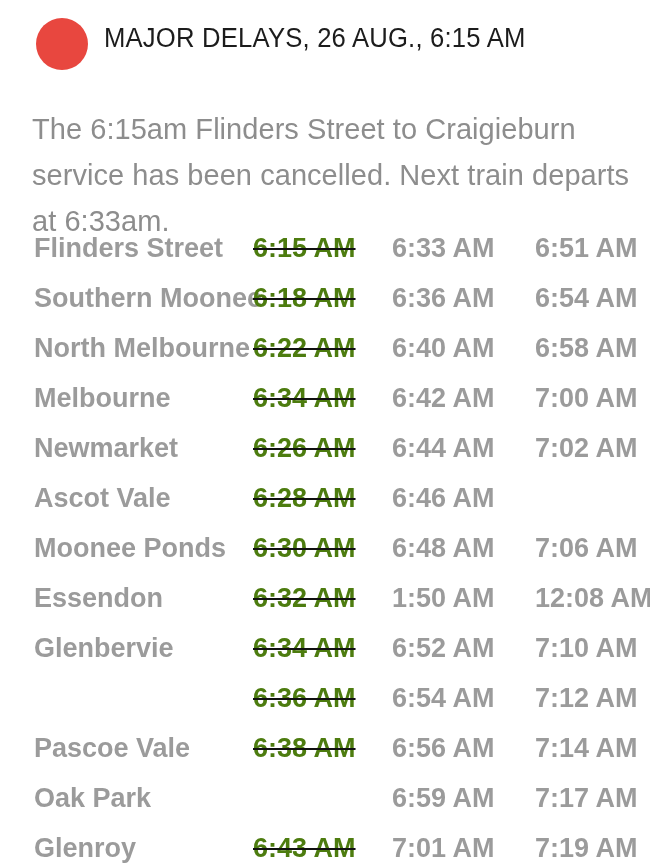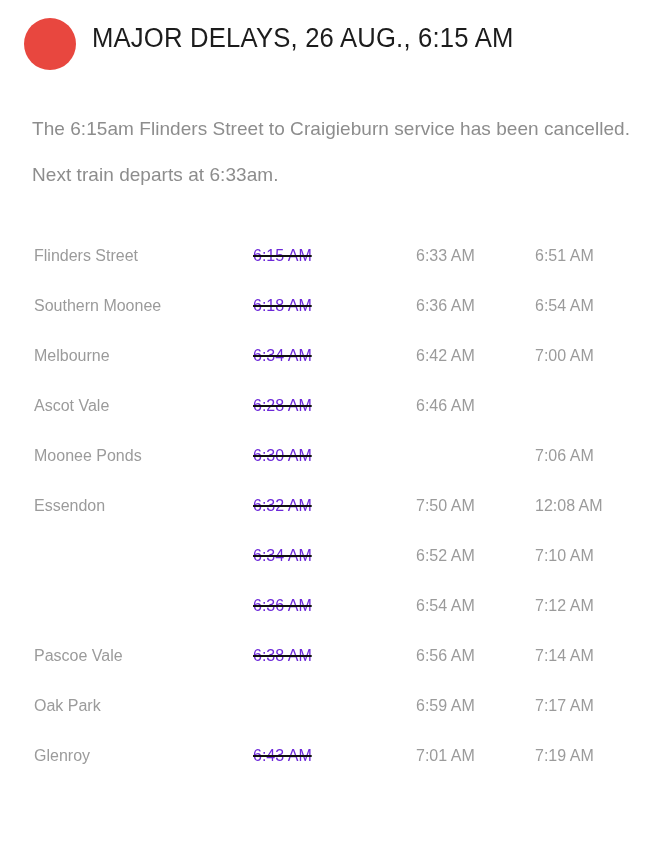--- a/index.html
+++ b/index.html
@@ -11,21 +11,21 @@
     height: 866px;
     background: #ffffff;
     font-family: "Liberation Sans", "DejaVu Sans", sans-serif;
     overflow: hidden;
     position: relative;
   }
 
   
   #alert-header {
     position: absolute;
-    left: 4px;
+    left: 16px;
     top: 0;
     width: 523px;
     height: 90px;
   }
   #status-dot {
     position: absolute;
     left: 20px;
     top: 18px;
     width: 52px;
     height: 52px;
@@ -45,60 +45,59 @@
     transform: scaleX(0.95);
     transform-origin: left top;
   }
 
   
   #alert-message {
     position: absolute;
     left: 32px;
     top: 106px;
     width: 610px;
-    font-size: 19px;
+    font-size: 29px;
     line-height: 46px;
     color: #8d8d8d;
     font-weight: 400;
     letter-spacing: 0.05px;
   }
 
   
   #timetable {
     position: absolute;
     left: 0;
     top: 226px;
     width: 650px;
   }
   .tt-row {
     position: relative;
     height: 50px;
   }
   .tt-cell {
     position: absolute;
-    top: 8px;
-    font-size: 16px;
+    top: 0;
+    font-size: 27px;
     line-height: 44px;
     color: #9b9b9b;
-    font-weight: 400;
+    font-weight: 700;
     white-space: nowrap;
   }
   .tt-station {
     left: 34px;
   }
   .tt-cancelled {
     left: 253px;
-    color: #6d28d9;
+    color: #4d7c0f;
     text-decoration: line-through;
     text-decoration-thickness: 2px;
     text-decoration-color: #101010;
   }
   .tt-time-a {
     left: 392px;
-    margin-left: 24px;
   }
   .tt-time-b {
     left: 535px;
   }
 </style>
 </head>
 <body>
 
 <div id="alert-header">
   <div id="status-dot"></div>
@@ -114,42 +113,56 @@
       <div class="tt-cell tt-time-a">6:33 AM</div>
       <div class="tt-cell tt-time-b">6:51 AM</div>
     </div>
     <div class="tt-row">
       <div class="tt-cell tt-station">Southern Moonee</div>
       <div class="tt-cell tt-cancelled">6:18 AM</div>
       <div class="tt-cell tt-time-a">6:36 AM</div>
       <div class="tt-cell tt-time-b">6:54 AM</div>
     </div>
     <div class="tt-row">
+      <div class="tt-cell tt-station">North Melbourne</div>
+      <div class="tt-cell tt-cancelled">6:22 AM</div>
+      <div class="tt-cell tt-time-a">6:40 AM</div>
+      <div class="tt-cell tt-time-b">6:58 AM</div>
+    </div>
+    <div class="tt-row">
       <div class="tt-cell tt-station">Melbourne</div>
       <div class="tt-cell tt-cancelled">6:34 AM</div>
       <div class="tt-cell tt-time-a">6:42 AM</div>
       <div class="tt-cell tt-time-b">7:00 AM</div>
+    </div>
+    <div class="tt-row">
+      <div class="tt-cell tt-station">Newmarket</div>
+      <div class="tt-cell tt-cancelled">6:26 AM</div>
+      <div class="tt-cell tt-time-a">6:44 AM</div>
+      <div class="tt-cell tt-time-b">7:02 AM</div>
     </div>
     <div class="tt-row">
       <div class="tt-cell tt-station">Ascot Vale</div>
       <div class="tt-cell tt-cancelled">6:28 AM</div>
       <div class="tt-cell tt-time-a">6:46 AM</div>
     </div>
     <div class="tt-row">
       <div class="tt-cell tt-station">Moonee Ponds</div>
       <div class="tt-cell tt-cancelled">6:30 AM</div>
+      <div class="tt-cell tt-time-a">6:48 AM</div>
       <div class="tt-cell tt-time-b">7:06 AM</div>
     </div>
     <div class="tt-row">
       <div class="tt-cell tt-station">Essendon</div>
       <div class="tt-cell tt-cancelled">6:32 AM</div>
-      <div class="tt-cell tt-time-a">7:50 AM</div>
+      <div class="tt-cell tt-time-a">1:50 AM</div>
       <div class="tt-cell tt-time-b">12:08 AM</div>
     </div>
     <div class="tt-row">
+      <div class="tt-cell tt-station">Glenbervie</div>
       <div class="tt-cell tt-cancelled">6:34 AM</div>
       <div class="tt-cell tt-time-a">6:52 AM</div>
       <div class="tt-cell tt-time-b">7:10 AM</div>
     </div>
     <div class="tt-row">
       <div class="tt-cell tt-cancelled">6:36 AM</div>
       <div class="tt-cell tt-time-a">6:54 AM</div>
       <div class="tt-cell tt-time-b">7:12 AM</div>
     </div>
     <div class="tt-row">

